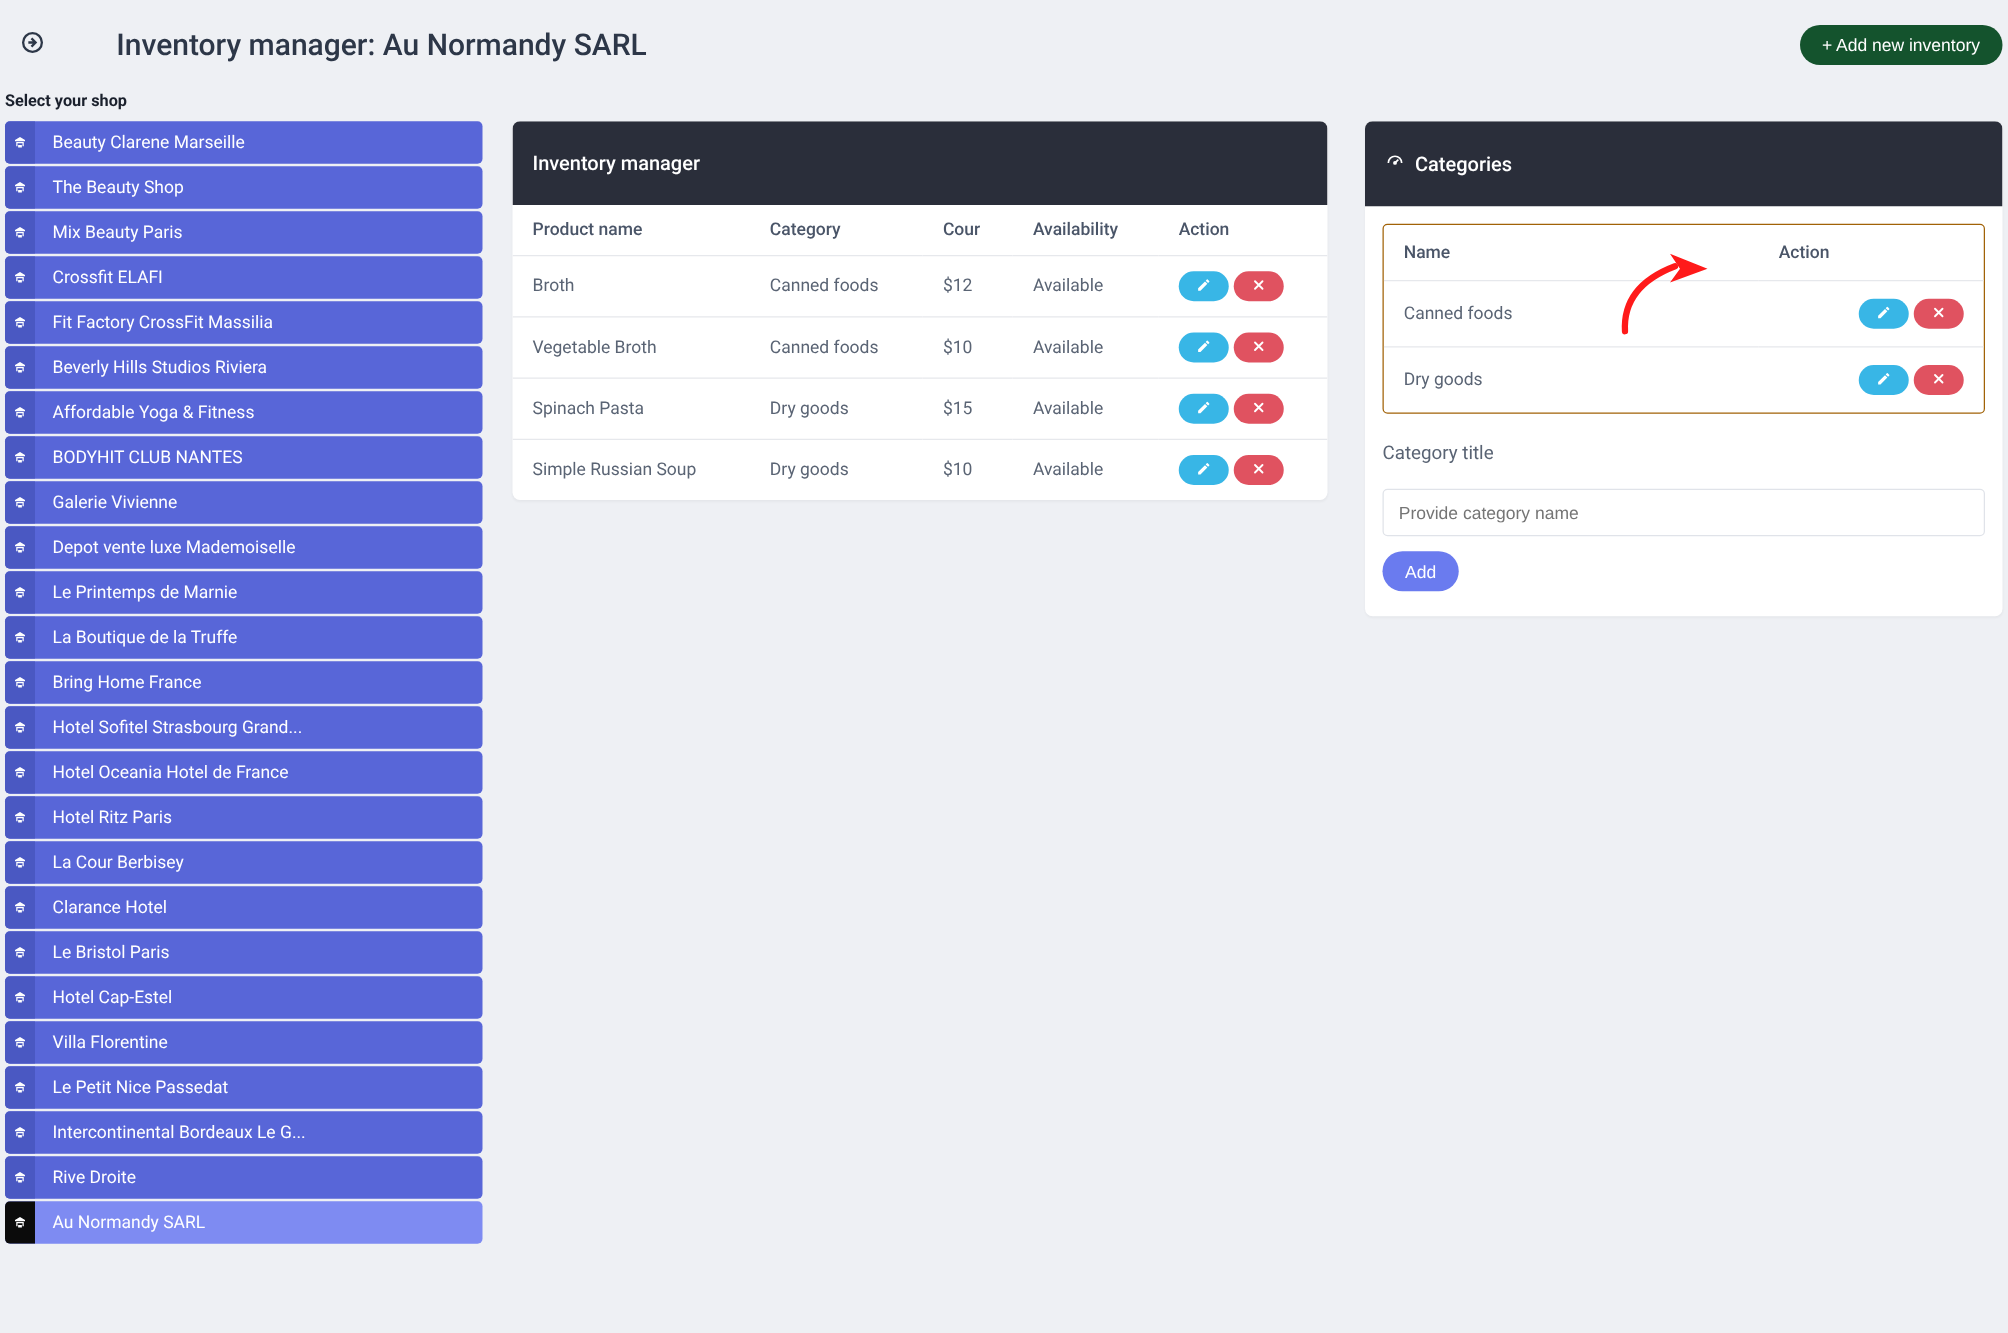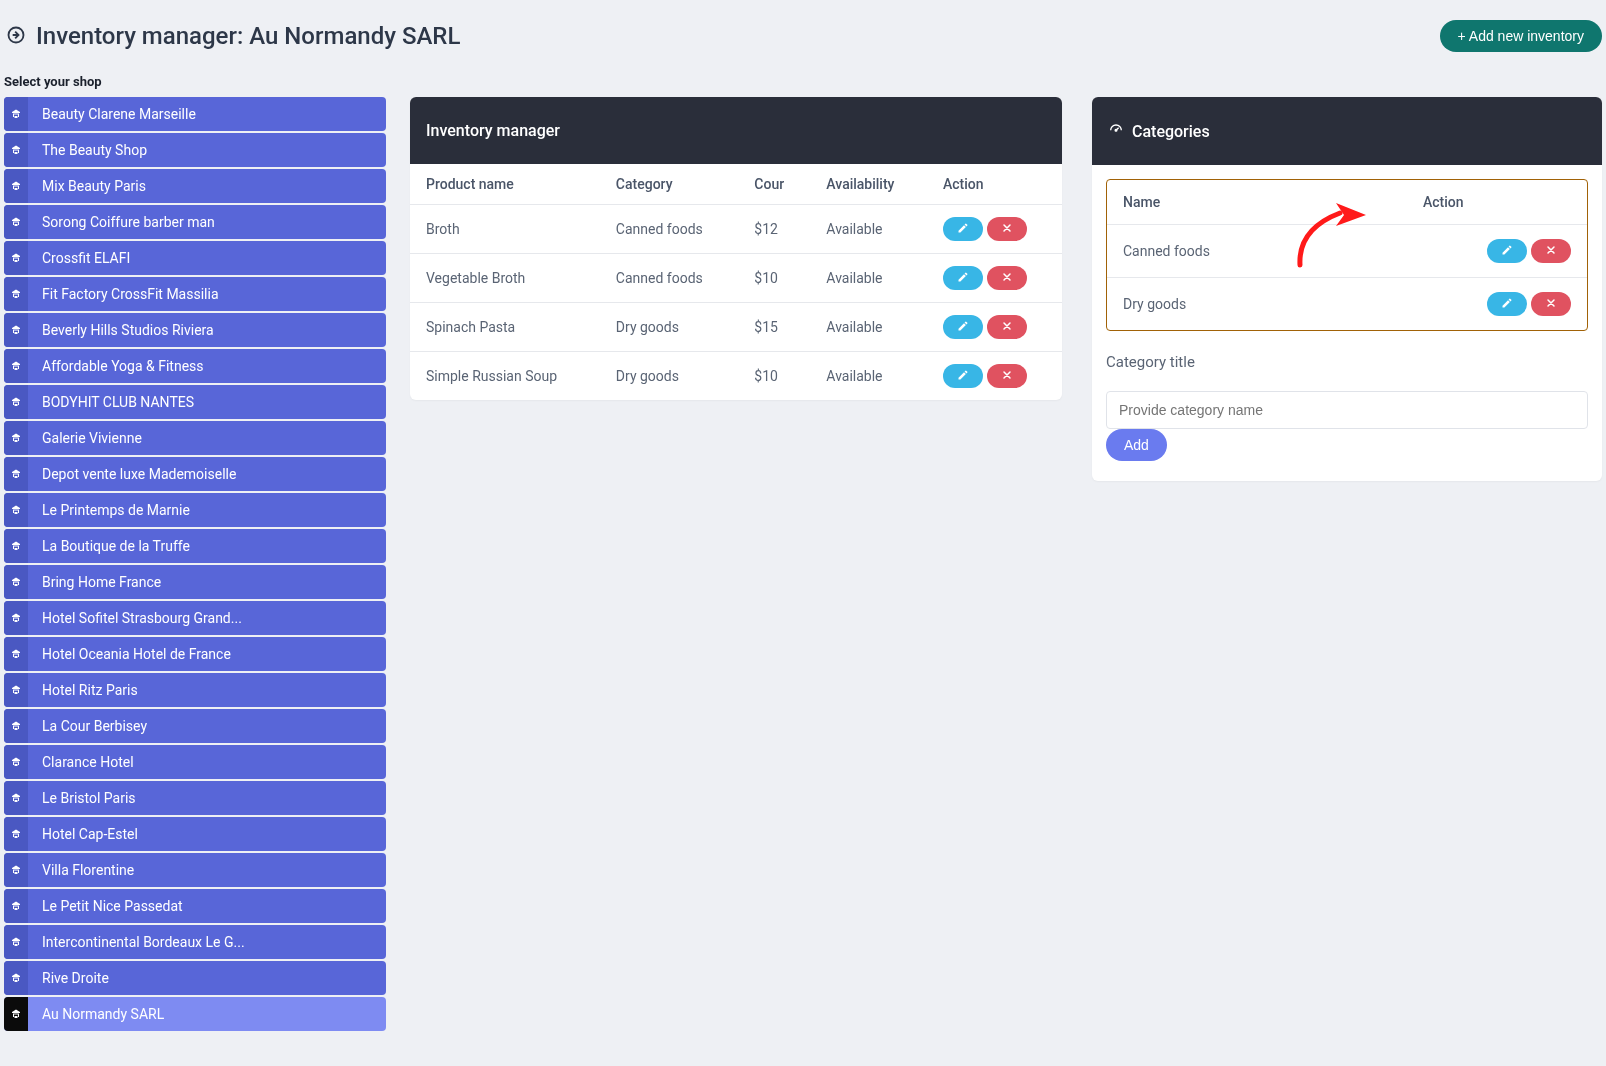--- a/index.html
+++ b/index.html
@@ -5,25 +5,25 @@
 * { box-sizing: border-box; margin: 0; padding: 0; }
 body {
   font-family: -apple-system, BlinkMacSystemFont, "Segoe UI", Roboto, sans-serif;
   background: #eef0f4;
   color: #4a5568;
   font-size: 14px;
 }
 .container { width: 1606px; min-height: 1066px; padding: 10px 0 0 0; }
 
 
-.page-header { display:flex; align-items:center; padding: 10px 4px 6px 6px; }
+.page-header { display:flex; align-items:center; padding: 10px 4px 6px 16px; gap: 47px; }
 .page-header .icon-wrap { margin-right:10px; color:#2d3748; }
 .page-header h1 { font-size:24px; font-weight:500; color:#2d3748; flex:1; }
 .btn-add-inv {
-  background:#0f766e; color:#fff; border:none; border-radius:18px;
+  background:#14532d; color:#fff; border:none; border-radius:18px;
   padding:8px 18px; font-size:14px; cursor:pointer;
 }
 
 
 .select-shop-label { font-size:13px; font-weight:700; color:#1a202c; padding: 16px 0 8px 4px; }
 
 .main-row { display:flex; align-items:flex-start; gap:24px; padding:0 4px; }
 
 
 .shop-list { width: 402px; display:flex; flex-direction:column; gap:2px; }
@@ -75,21 +75,21 @@
 .cat-body { padding: 14px 14px 20px 14px; position:relative; }
 .cat-table-wrap { border:1px solid #a16207; border-radius:4px; overflow:hidden; }
 .cat-table-wrap th, .cat-table-wrap td { padding:14px 16px; }
 .cat-table-wrap td.actions { text-align:right; }
 .cat-form-label { margin:22px 0 8px 0; color:#5a6474; font-size:15px; }
 .cat-input {
   width:100%; border:1px solid #e0e3e9; border-radius:4px;
   padding:10px 12px; font-size:14px; color:#4a5568;margin-top:12px;
 }
 .btn-add-cat {
-  background:#6a7bef; color:#fff; border:none;
+  margin-top:12px; background:#6a7bef; color:#fff; border:none;
   border-radius:18px; padding:8px 18px; font-size:14px; cursor:pointer;
 }
 
 
 .arrow-annot { position:absolute; pointer-events:none; }
 
 svg.icon16 { width:16px; height:16px; }
 svg.icon14 { width:12px; height:12px; }
 svg.icon20 { width:20px; height:20px; }
 </style>
@@ -128,28 +128,20 @@
           </span>
           <span class="label">The Beauty Shop</span>
         </div>
         <div class="shop-item">
           <span class="icon-slot">
             <svg class="icon14" viewBox="0 0 24 24" fill="currentColor">
               <path d="M20 8l-8-5-8 5v2h16V8zm-2 3H6v7h2v-5h8v5h2v-7zM9 20h6v-4H9v4z"></path>
             </svg>
           </span>
           <span class="label">Mix Beauty Paris</span>
-        </div>
-        <div class="shop-item">
-          <span class="icon-slot">
-            <svg class="icon14" viewBox="0 0 24 24" fill="currentColor">
-              <path d="M20 8l-8-5-8 5v2h16V8zm-2 3H6v7h2v-5h8v5h2v-7zM9 20h6v-4H9v4z"></path>
-            </svg>
-          </span>
-          <span class="label">Sorong Coiffure barber man</span>
         </div>
         <div class="shop-item">
           <span class="icon-slot">
             <svg class="icon14" viewBox="0 0 24 24" fill="currentColor">
               <path d="M20 8l-8-5-8 5v2h16V8zm-2 3H6v7h2v-5h8v5h2v-7zM9 20h6v-4H9v4z"></path>
             </svg>
           </span>
           <span class="label">Crossfit ELAFI</span>
         </div>
         <div class="shop-item">

